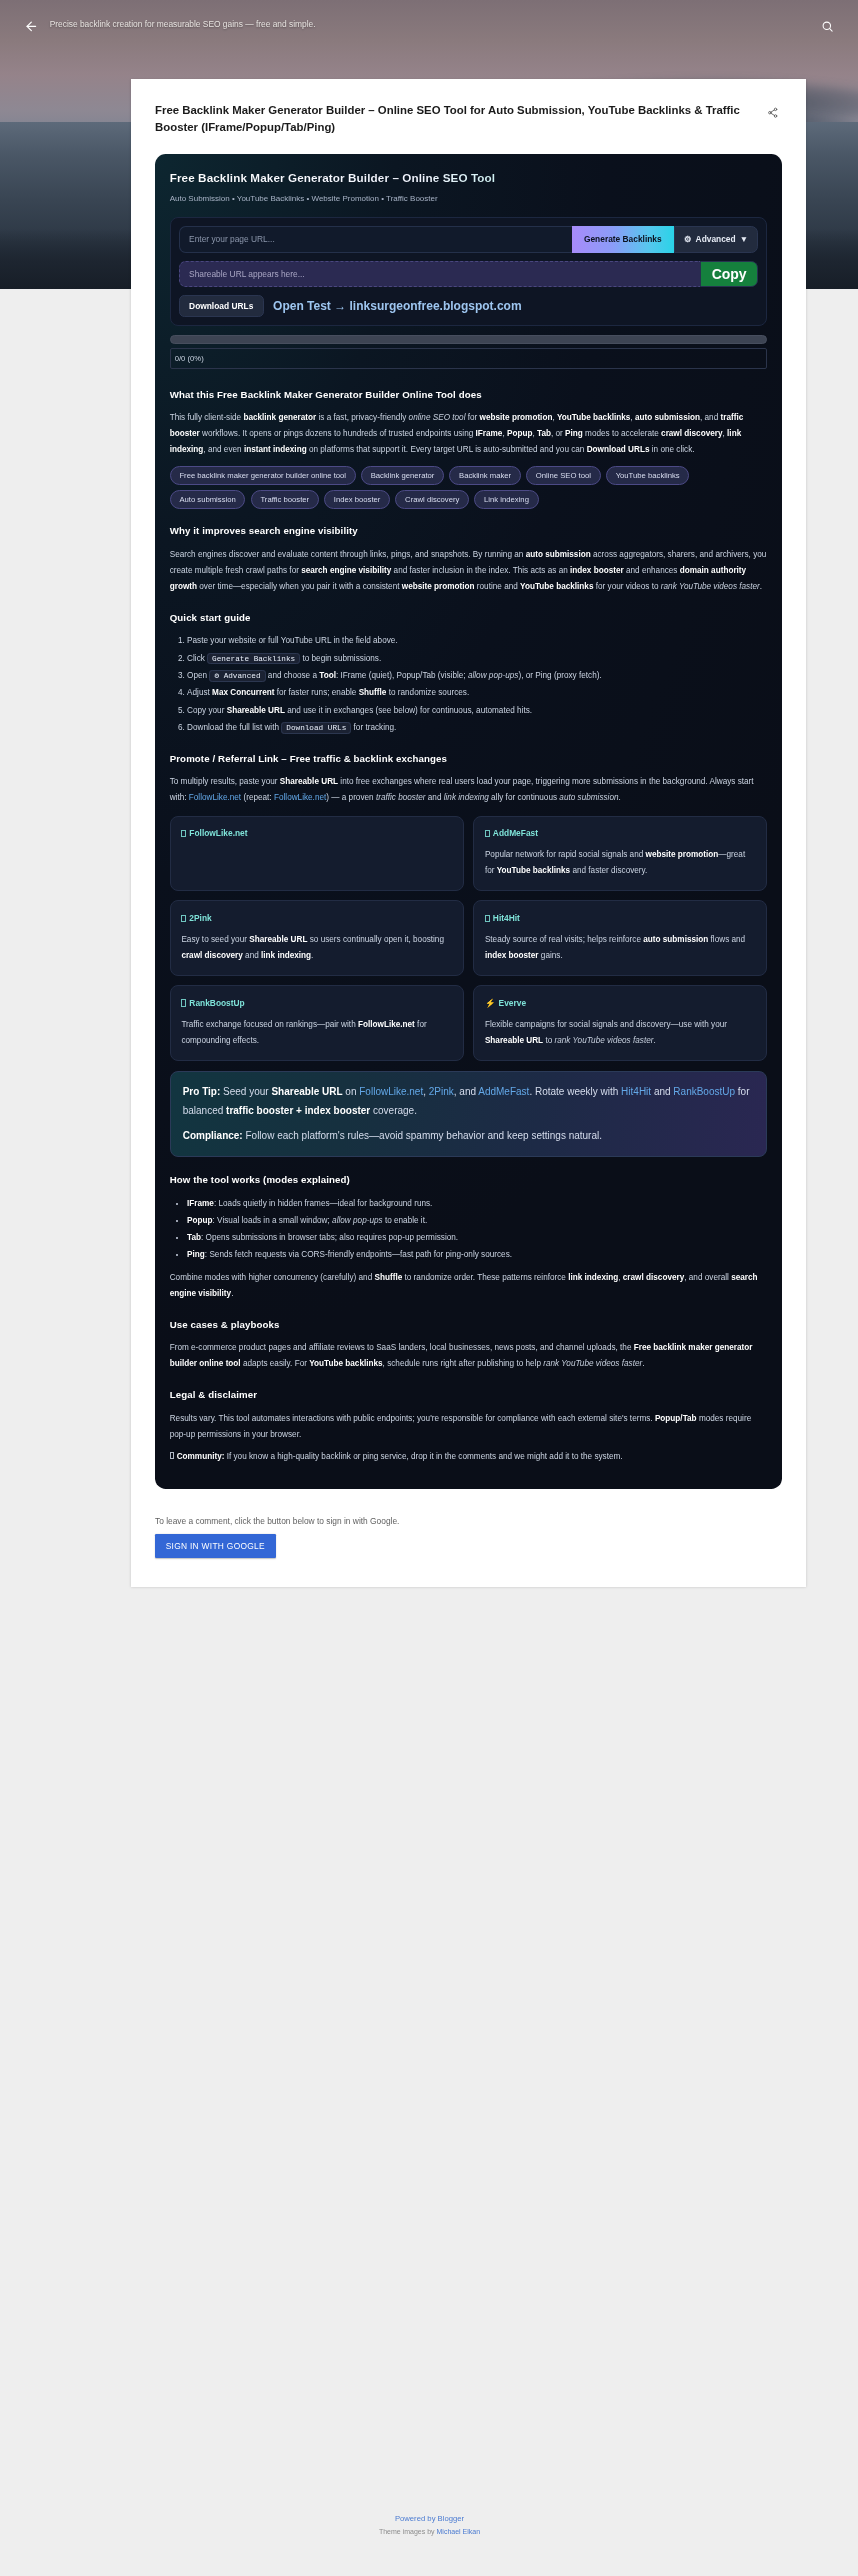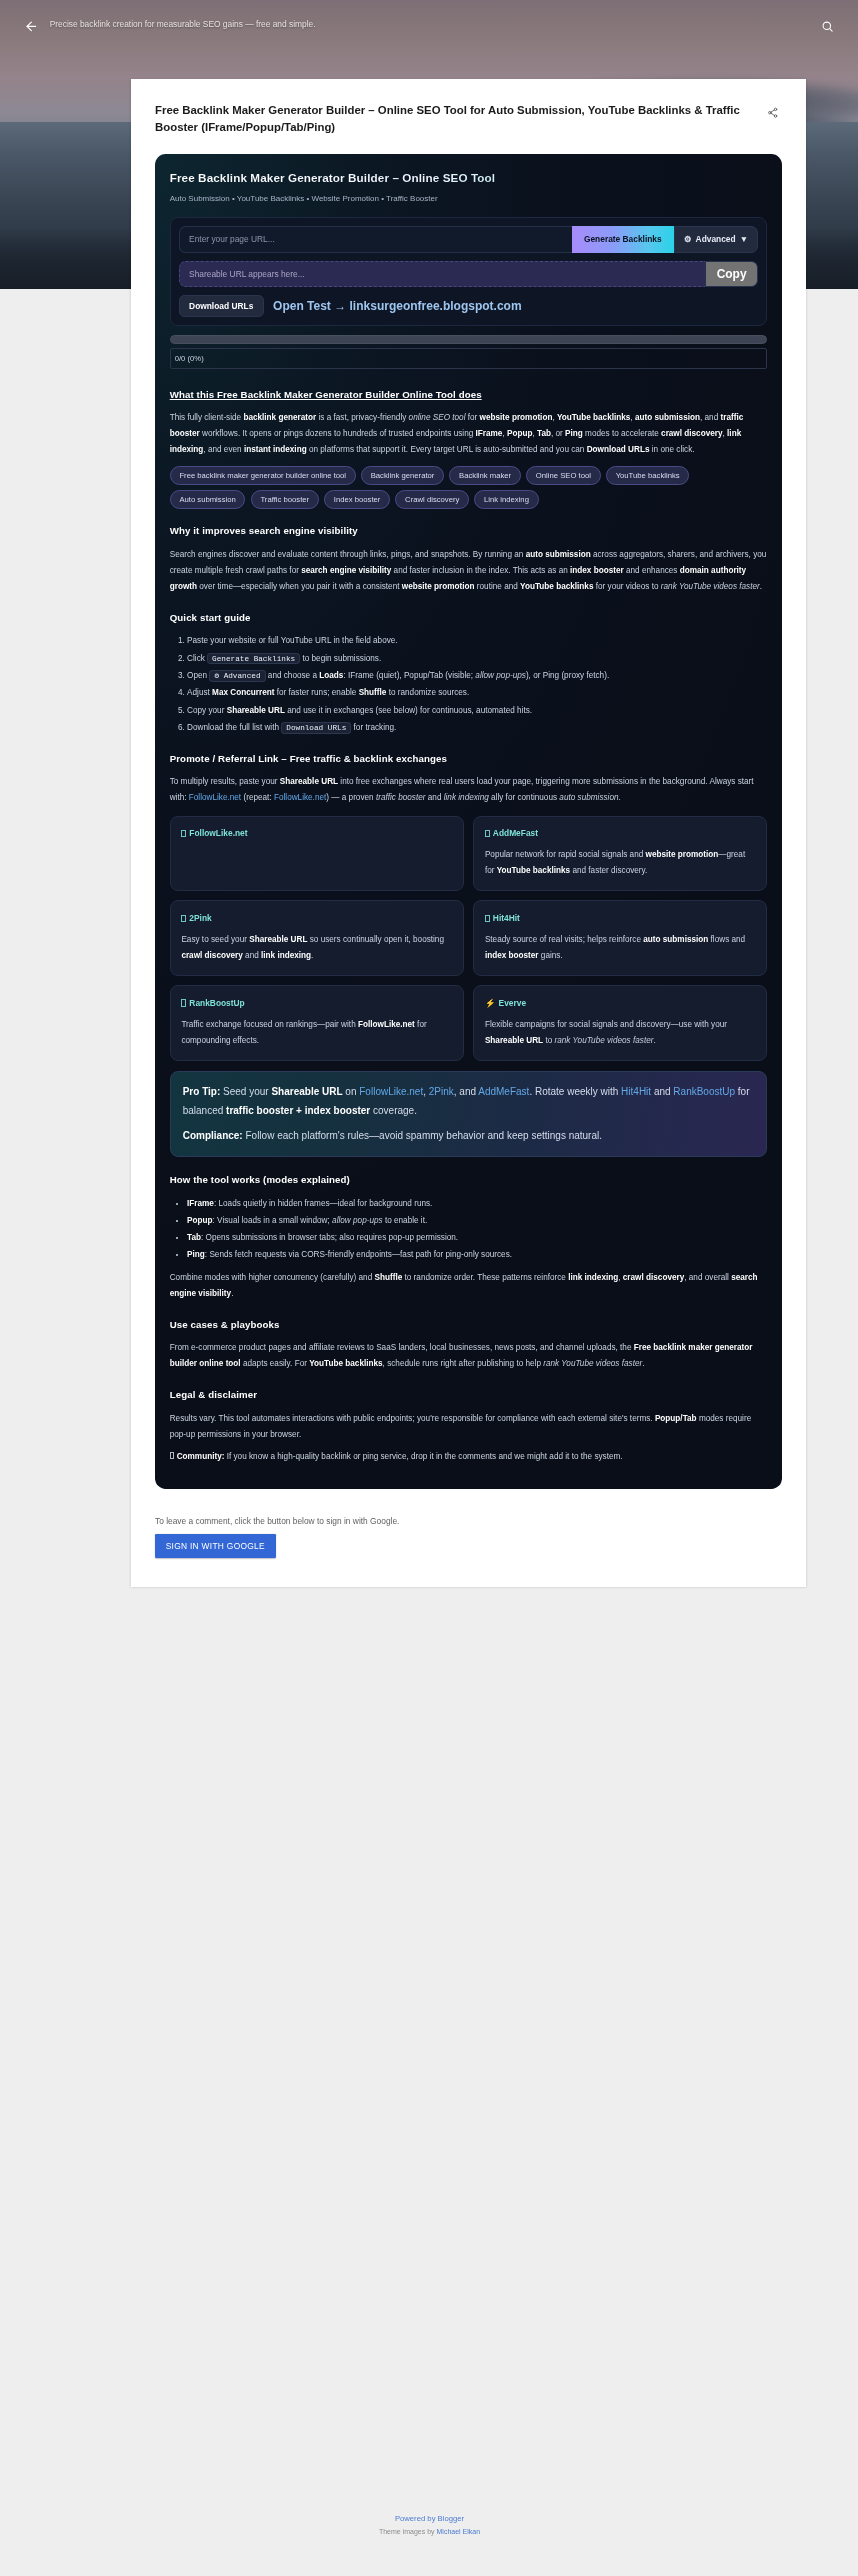--- a/index.html
+++ b/index.html
@@ -174,25 +174,25 @@
     border-right: none;
     border-radius: 6.7px 0 0 6.7px;
     padding: 7.4px 9.4px;
     color: #a9a6c4;
     font-size: 8.4px;
     font-family: "Liberation Sans", sans-serif;
     outline: none;
   }
   .share-input::placeholder { color: #a9a6c4; }
   .copy-btn {
-    background: #737373;
+    background: #15803d;
     border: 0.7px solid #26324f;
     color: #ffffff;
     font-weight: bold;
-    font-size: 12px;
+    font-size: 14px;
     padding: 0 10.7px;
     border-radius: 0 6.7px 6.7px 0;
     cursor: pointer;
     font-family: "Liberation Sans", sans-serif;
   }
   .row3 { display: flex; align-items: center; gap: 9.4px; margin-top: 8px; }
   .dl-btn {
     background: #222b3e;
     border: 0.7px solid #2a3550;
     color: #ffffff;
@@ -229,21 +229,21 @@
 
   
   .art { margin-top: 17.4px; }
   .art h3 {
     font-size: 9.7px;
     font-weight: bold;
     color: #ffffff;
     margin: 14.7px 0 6.7px 0;
     letter-spacing: 0.1px;
   }
-  .art h3:first-child { margin-top: 8px; text-decoration: underline; }
+  .art h3:first-child { margin-top: 8px; }
   .art p {
     color: #ccd5e3;
     font-size: 8.2px;
     line-height: 1.95;
     margin-bottom: 6.7px;
   }
   .art b, .art strong { color: #ffffff; font-weight: bold; }
   .art i, .art em { font-style: italic; color: #c6cfdd; }
   .art ol, .art ul { margin: 4px 0 6.7px 17.4px; color: #ccd5e3; font-size: 8.2px; line-height: 1.95; }
   .art li { margin-bottom: 1.3px; }
@@ -428,21 +428,21 @@
           <span class="tag">Link indexing</span>
         </div>
 
         <h3>Why it improves search engine visibility</h3>
         <p>Search engines discover and evaluate content through links, pings, and snapshots. By running an <b>auto submission</b> across aggregators, sharers, and archivers, you create multiple fresh crawl paths for <b>search engine visibility</b> and faster inclusion in the index. This acts as an <b>index booster</b> and enhances <b>domain authority growth</b> over time—especially when you pair it with a consistent <b>website promotion</b> routine and <b>YouTube backlinks</b> for your videos to <i>rank YouTube videos faster</i>.</p>
 
         <h3>Quick start guide</h3>
         <ol>
           <li><span>Paste your website or full YouTube URL in the field above.</span></li>
           <li><span>Click</span> <span class="kbd">Generate Backlinks</span> <span>to begin submissions.</span></li>
-          <li><span>Open</span> <span class="kbd">⚙ Advanced</span> and choose a <b>Loads</b>: IFrame (quiet), Popup/Tab (visible; <i>allow pop-ups</i>), or Ping (proxy fetch).</li>
+          <li><span>Open</span> <span class="kbd">⚙ Advanced</span> and choose a <b>Tool</b>: IFrame (quiet), Popup/Tab (visible; <i>allow pop-ups</i>), or Ping (proxy fetch).</li>
           <li>Adjust <b>Max Concurrent</b> for faster runs; enable <b>Shuffle</b> to randomize sources.</li>
           <li>Copy your <b>Shareable URL</b> and use it in exchanges (see below) for continuous, automated hits.</li>
           <li><span>Download the full list with</span> <span class="kbd">Download URLs</span> <span>for tracking.</span></li>
         </ol>
 
         <h3>Promote / Referral Link – Free traffic &amp; backlink exchanges</h3>
         <p>To multiply results, paste your <b>Shareable URL</b> into free exchanges where real users load your page, triggering more submissions in the background. Always start with: <a class="lnk">FollowLike.net</a> (repeat: <a class="lnk">FollowLike.net</a>) — a proven <i>traffic booster</i> and <i>link indexing</i> ally for continuous <i>auto submission</i>.</p>
 
         <div class="cards">
           <div class="card">

